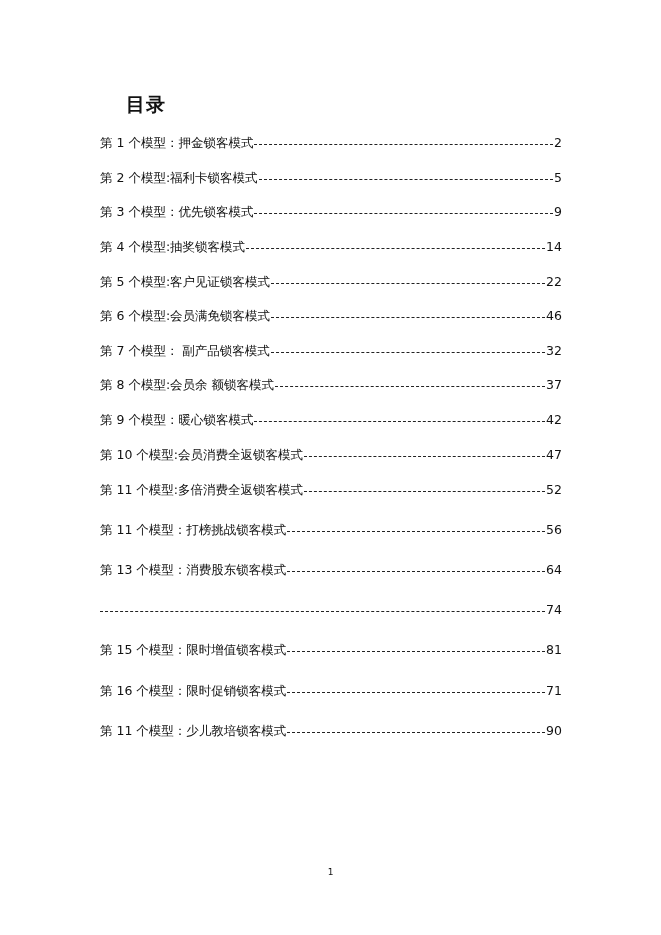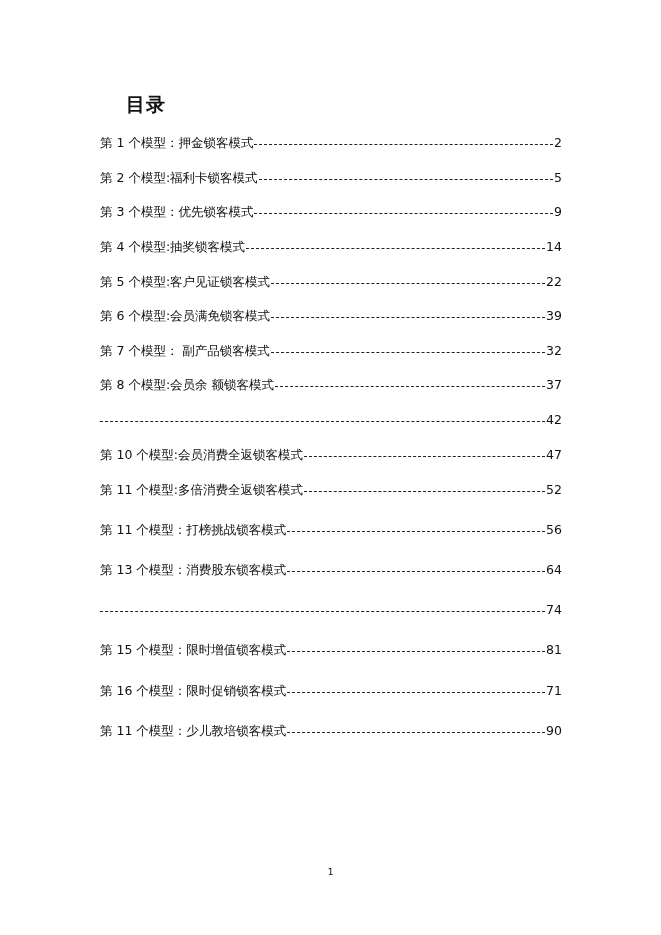--- a/index.html
+++ b/index.html
@@ -43,33 +43,34 @@
       <span class="page">14</span>
     </div>
   <div class="entry" style="top:273px">
       <span class="label">第 5 个模型:客户见证锁客模式</span>
       <span class="leader"></span>
       <span class="page">22</span>
     </div>
   <div class="entry" style="top:307px">
       <span class="label">第 6 个模型:会员满免锁客模式</span>
       <span class="leader"></span>
-      <span class="page">39</span>
+      <span class="page">46</span>
     </div>
   <div class="entry" style="top:342px">
       <span class="label">第 7 个模型： 副产品锁客模式</span>
       <span class="leader"></span>
       <span class="page">32</span>
     </div>
   <div class="entry" style="top:376px">
       <span class="label">第 8 个模型:会员余 额锁客模式</span>
       <span class="leader"></span>
       <span class="page">37</span>
     </div>
   <div class="entry" style="top:411px">
+      <span class="label">第 9 个模型：暖心锁客模式</span>
       <span class="leader"></span>
       <span class="page">42</span>
     </div>
   <div class="entry" style="top:446px">
       <span class="label">第 10 个模型:会员消费全返锁客模式</span>
       <span class="leader"></span>
       <span class="page">47</span>
     </div>
   <div class="entry" style="top:481px">
       <span class="label">第 11 个模型:多倍消费全返锁客模式</span>

